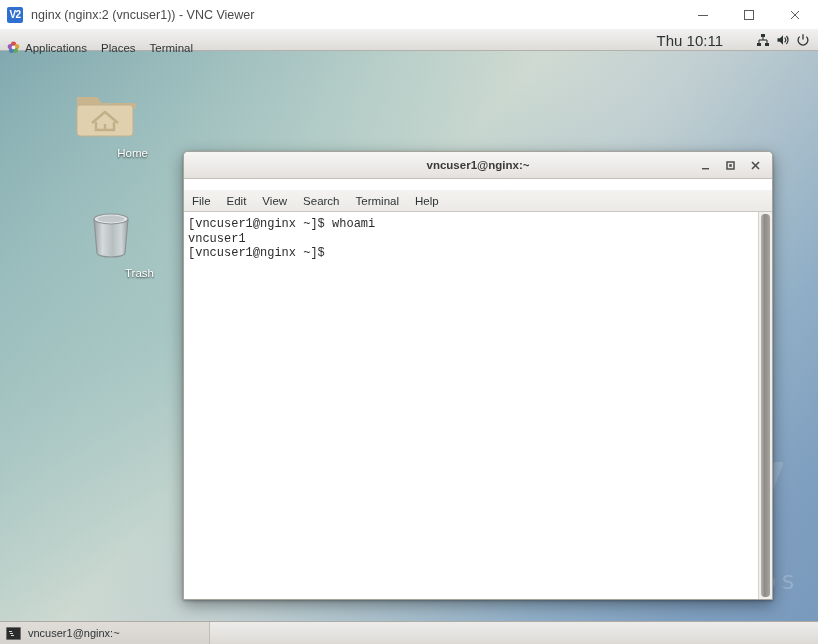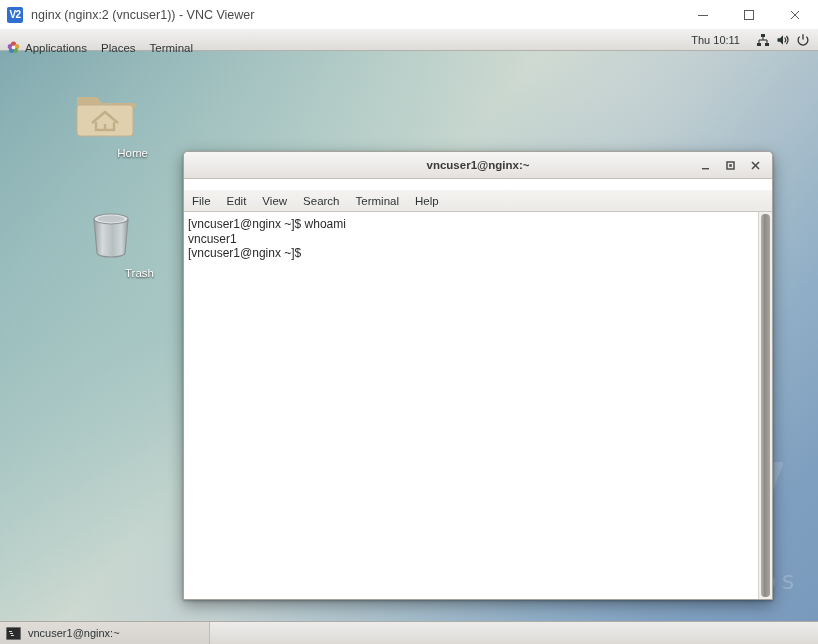--- a/index.html
+++ b/index.html
@@ -92,21 +92,21 @@
     margin-right: 5px;
     position: relative;
     flex: 0 0 auto;
   }
   #panel-right {
     position: absolute; right: 0; top: 0;
     height: 22px;
     display: flex; align-items: center;
     padding-right: 7px;
   }
-  #panel-clock { font-size: 11px; color: #2e3436; margin-right: 11px; white-space: nowrap; }
+  #panel-clock { font-size: 15px; color: #2e3436; margin-right: 28px; white-space: nowrap; }
   .tray-icon { width: 16px; height: 16px; margin-left: 4px; display:flex; align-items:center; justify-content:center; }
 
   
   #desktop {
     position: absolute; left: 0; top: 51px;
     width: 818px; height: 570px;
     overflow: hidden;
     background:
       radial-gradient(ellipse 130% 90% at 22% 48%, rgba(150,190,190,0.55) 0%, rgba(120,165,170,0.0) 62%),
       linear-gradient(130deg,
@@ -214,21 +214,21 @@
   #terminal-body {
     flex: 1 1 auto;
     position: relative;
     background: #ffffff;
     display: flex;
     overflow: hidden;
   }
   #terminal-text {
     flex: 1 1 auto;
     padding: 5px 4px 4px 4px;
-    font-family: Liberation Sans, sans-serif;
+    font-family: Liberation Mono, monospace;
     font-size: 12px;
     line-height: 14.6px;
     color: #2b2b2b;
     white-space: pre;
     overflow: hidden;
   }
   #terminal-scrollbar {
     width: 14px;
     flex: 0 0 auto;
     background: #f1efed;

